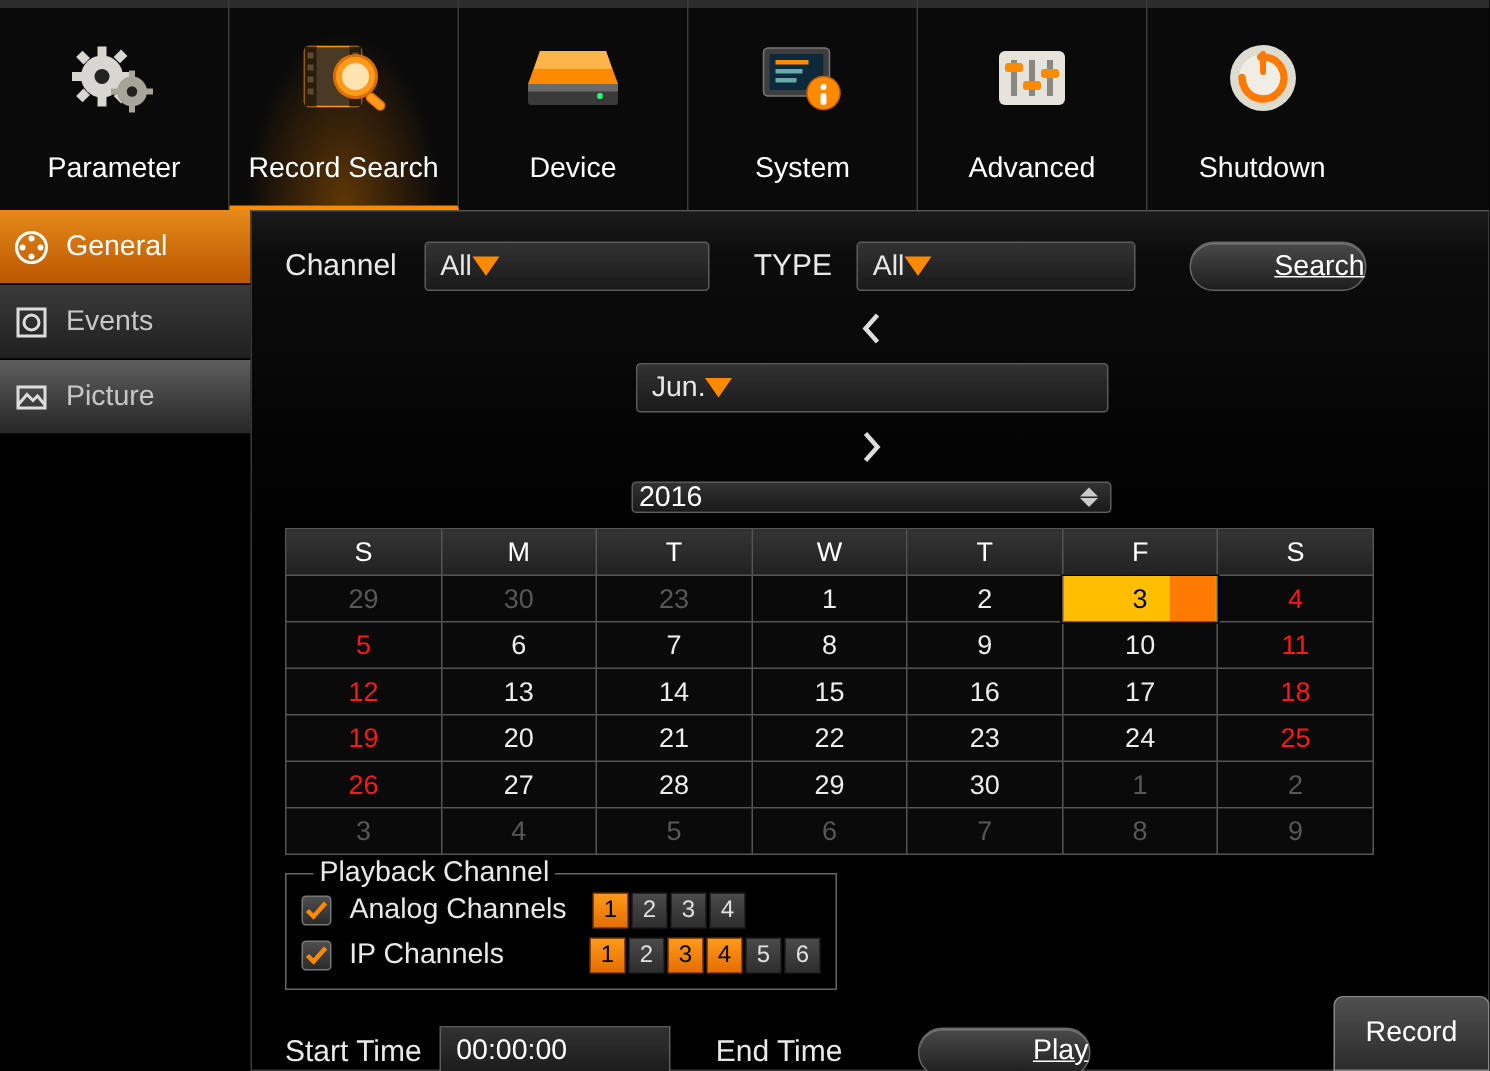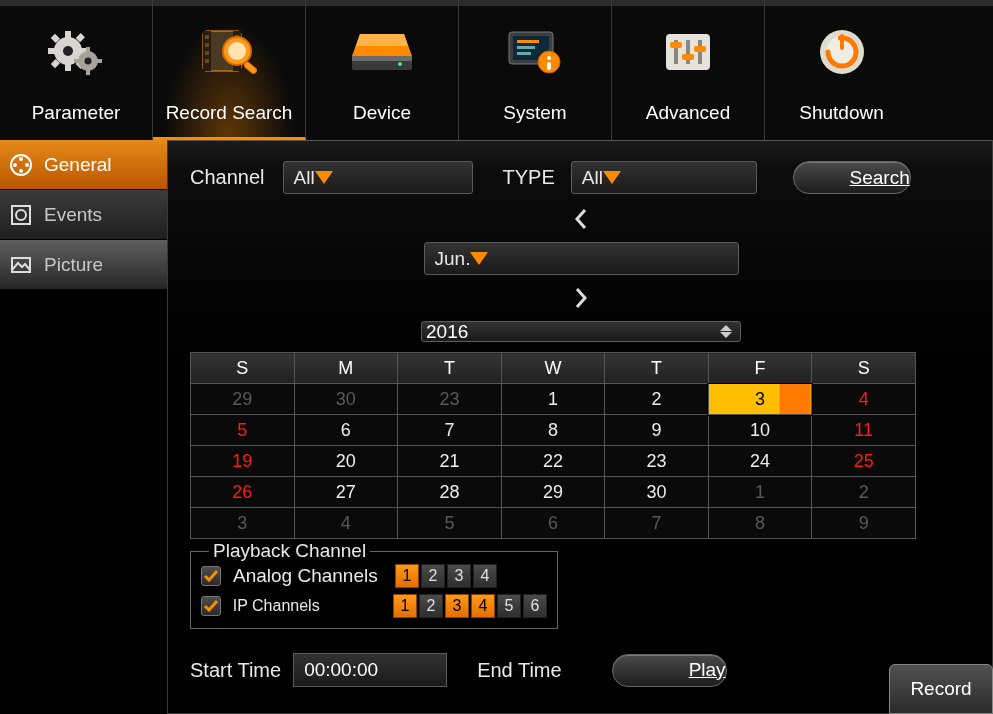--- a/index.html
+++ b/index.html
@@ -462,20 +462,29 @@
             <tr>
               <td class="sun">5</td>
               <td>6</td>
               <td>7</td>
               <td>8</td>
               <td>9</td>
               <td>10</td>
               <td class="sun">11</td>
             </tr>
             <tr>
+              <td class="sun">12</td>
+              <td>13</td>
+              <td>14</td>
+              <td>15</td>
+              <td>16</td>
+              <td>17</td>
+              <td class="sun">18</td>
+            </tr>
+            <tr>
               <td class="sun">19</td>
               <td>20</td>
               <td>21</td>
               <td>22</td>
               <td>23</td>
               <td>24</td>
               <td class="sun">25</td>
             </tr>
             <tr>
               <td class="sun">26</td>
@@ -514,21 +523,21 @@
             <span class="chnum">3</span>
             <span class="chnum">4</span>
           </span>
       </div>
       <div class="pbrow">
         <span class="chk">
           <svg viewBox="0 0 16 16">
               <polyline points="2,8 6,12 14,3" fill="none" stroke="#ff8a00" stroke-width="3"></polyline>
             </svg>
         </span>
-        <span class="lbl" style="font-size:16px;width:150px">IP Channels</span>
+        <span class="lbl" style="font-size:19px;width:150px">IP Channels</span>
         <span class="chnums" id="ip-nums">
             <span class="chnum on">1</span>
             <span class="chnum">2</span>
             <span class="chnum on">3</span>
             <span class="chnum on">4</span>
             <span class="chnum">5</span>
             <span class="chnum">6</span>
           </span>
       </div>
     </div>

